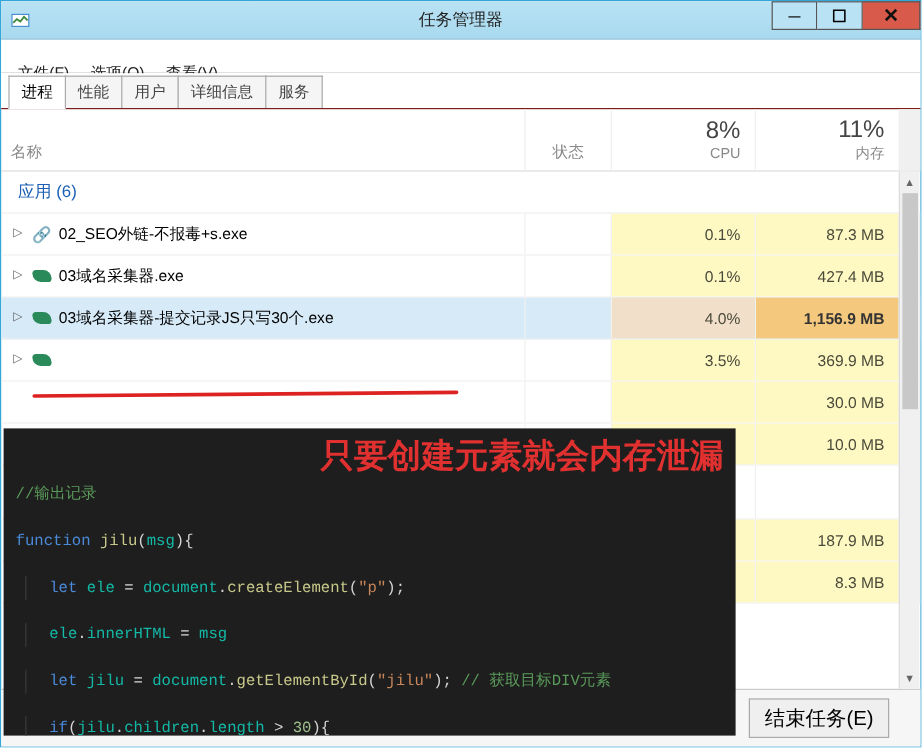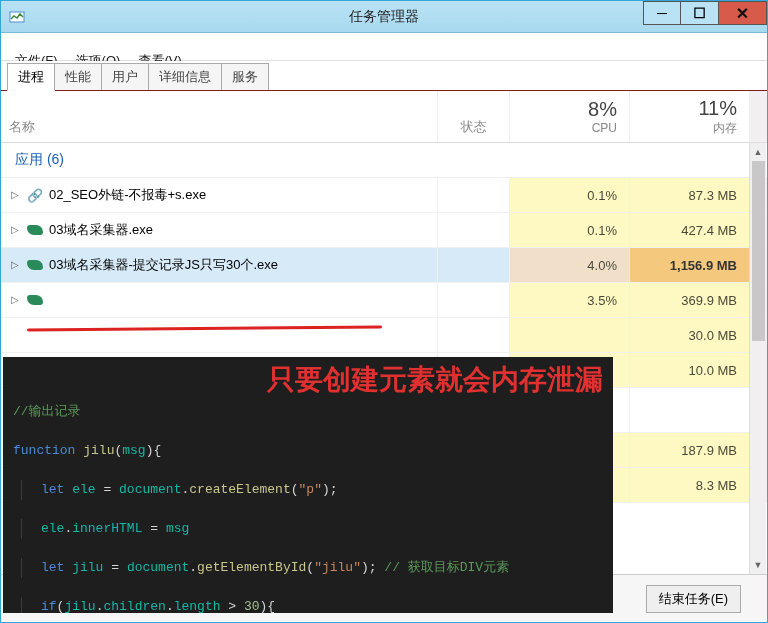--- a/index.html
+++ b/index.html
@@ -47,21 +47,21 @@
 .row.selected .cmem { background: #f4c97e; font-weight: 600; color: #333; }
 
 .expand { width: 10px; height: 10px; display: inline-block; color: #666; font-size: 10px; line-height: 10px; }
 .appicon { width: 16px; height: 16px; display: inline-flex; align-items: center; justify-content: center; }
 .appicon.link::before { content: "🔗"; font-size: 13px; }
 .appicon.green { width: 16px; height: 10px; background: #2a8a5a; border-radius: 3px 7px 3px 7px; }
 
 .underline-mark { position: absolute; left: 26px; top: 184px; width: 355px; height: 3px; background: #d22; border-radius: 2px; transform: rotate(-0.5deg); }
 
 .footer { height: 48px; border-top: 1px solid #ccc; background: #f6f6f6; display: flex; align-items: center; justify-content: flex-end; padding-right: 26px; }
-.footer button { padding: 4px 12px; background: #efefef; border: 1px solid #aaa; font-family: inherit; font-size: 13px; }
+.footer button { padding: 4px 12px; background: #efefef; border: 1px solid #aaa; font-family: inherit; font-size: 17px; }
 
 
 .scrollbar { position: absolute; right: 1px; top: 0; width: 17px; height: 100%; background: #f0f0f0; border-left: 1px solid #ddd; }
 .scrollbar .arrow { height: 18px; width: 100%; display: flex; align-items: center; justify-content: center; font-size: 9px; color: #666; background: #f0f0f0; }
 .scrollbar .thumb { position: absolute; top: 18px; left: 2px; width: 13px; height: 180px; background: #c8c8c8; }
 
 
 .code-overlay { position: absolute; left: 3px; bottom: 10px; width: 610px; height: 256px; background: #1e1e1e; color: #d4d4d4; font-family: Consolas, "Courier New", monospace; font-size: 13px; line-height: 1.5; padding: 6px 10px; white-space: pre; overflow: hidden; }
 .code-overlay .banner { color: #e03030; font-size: 28px; font-weight: bold; font-family: "Microsoft YaHei", sans-serif; position: absolute; right: 10px; top: 2px; }
 .cmt { color: #5a9a5a; }

